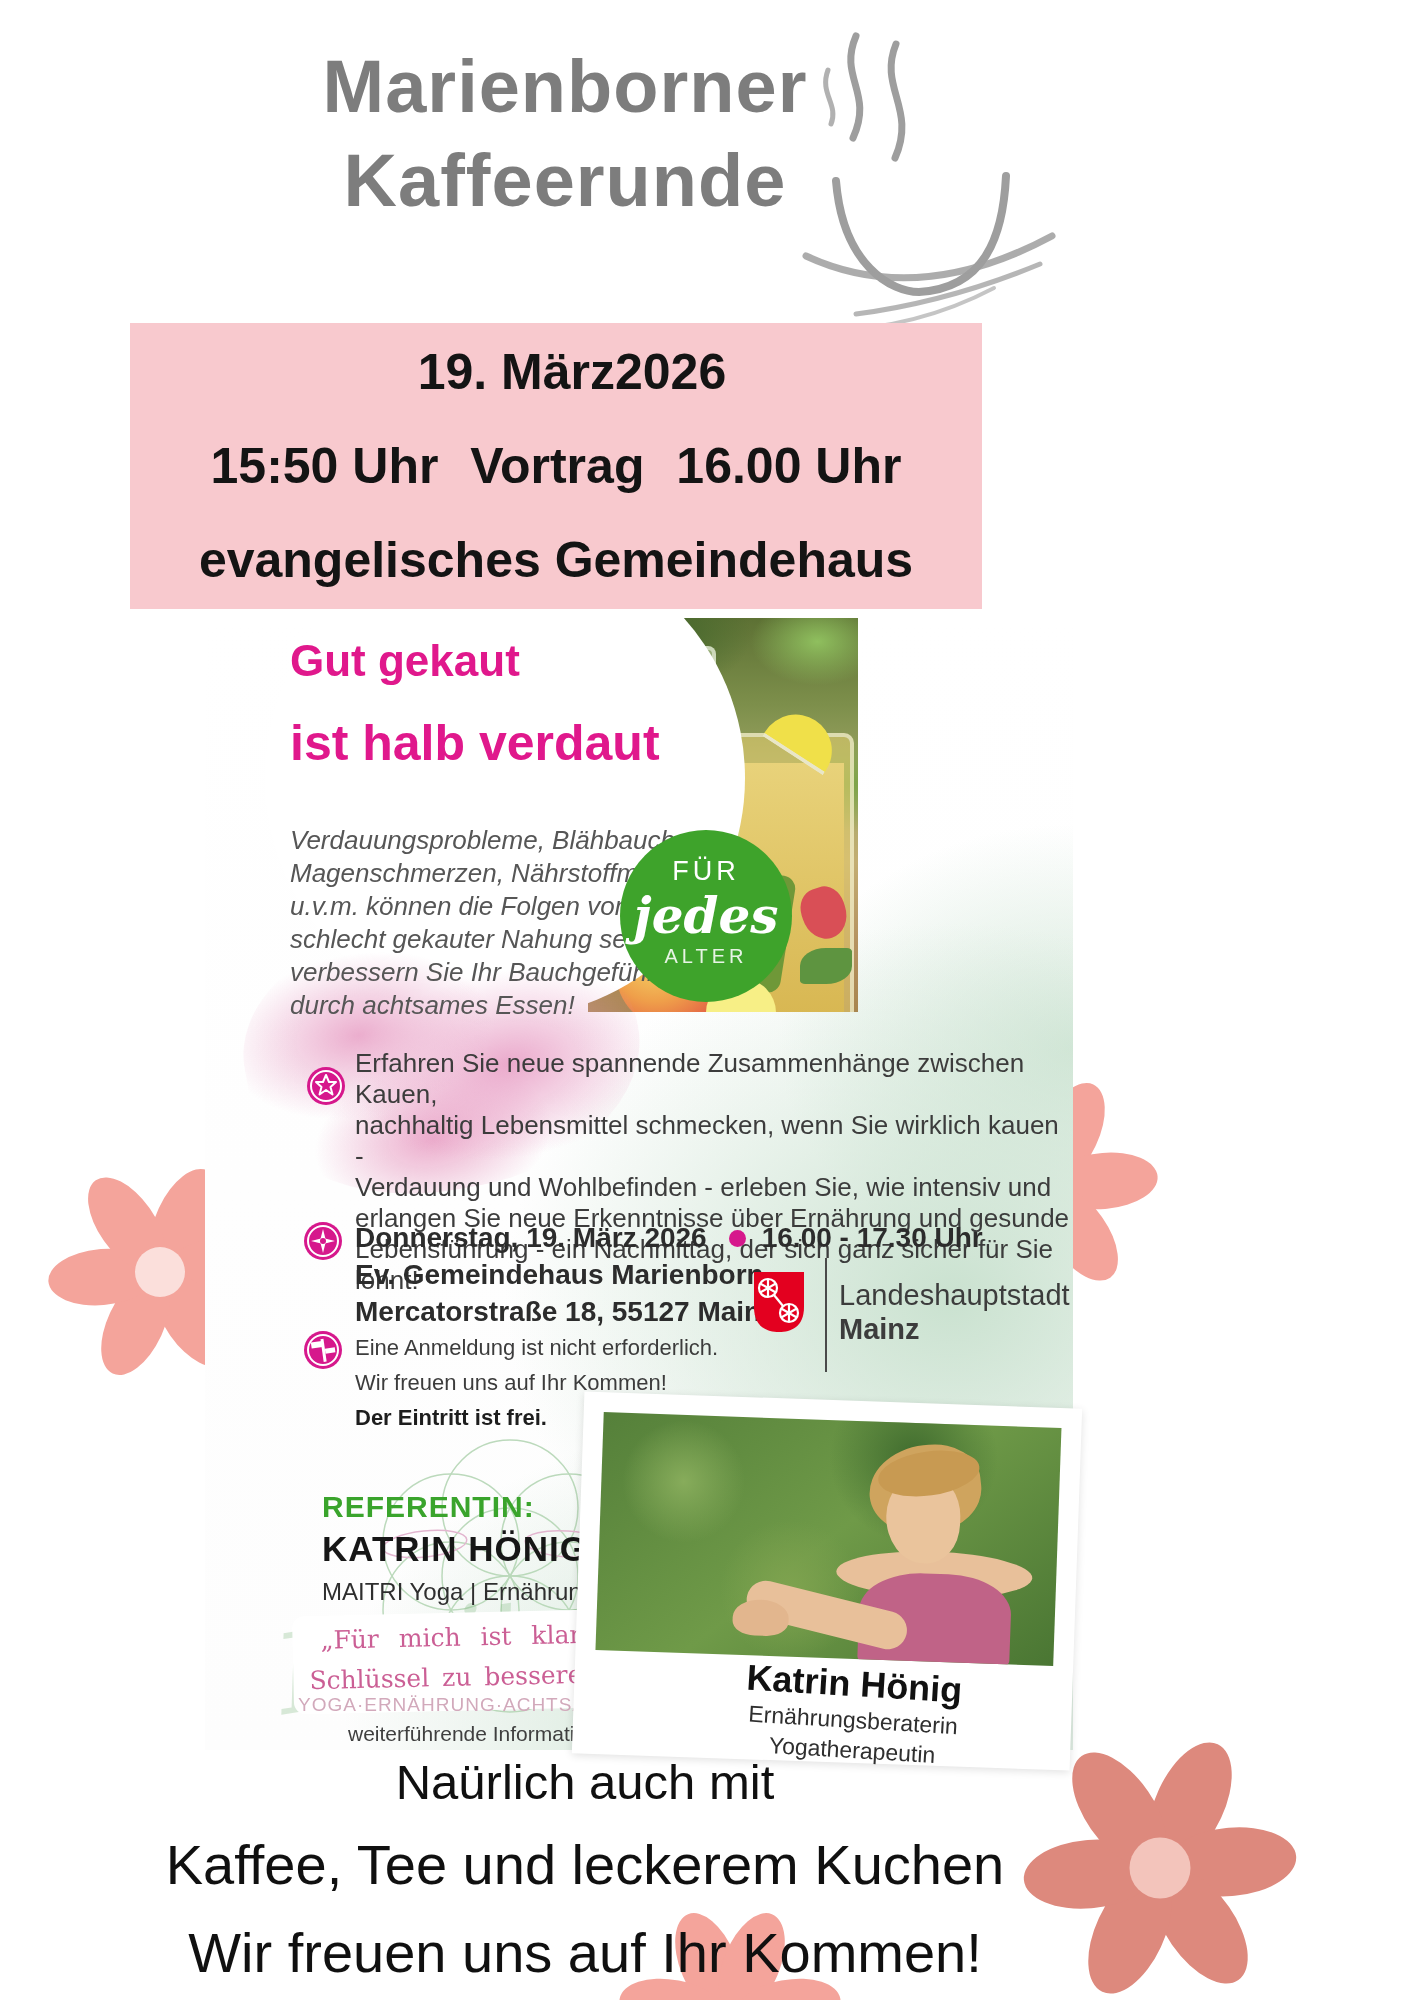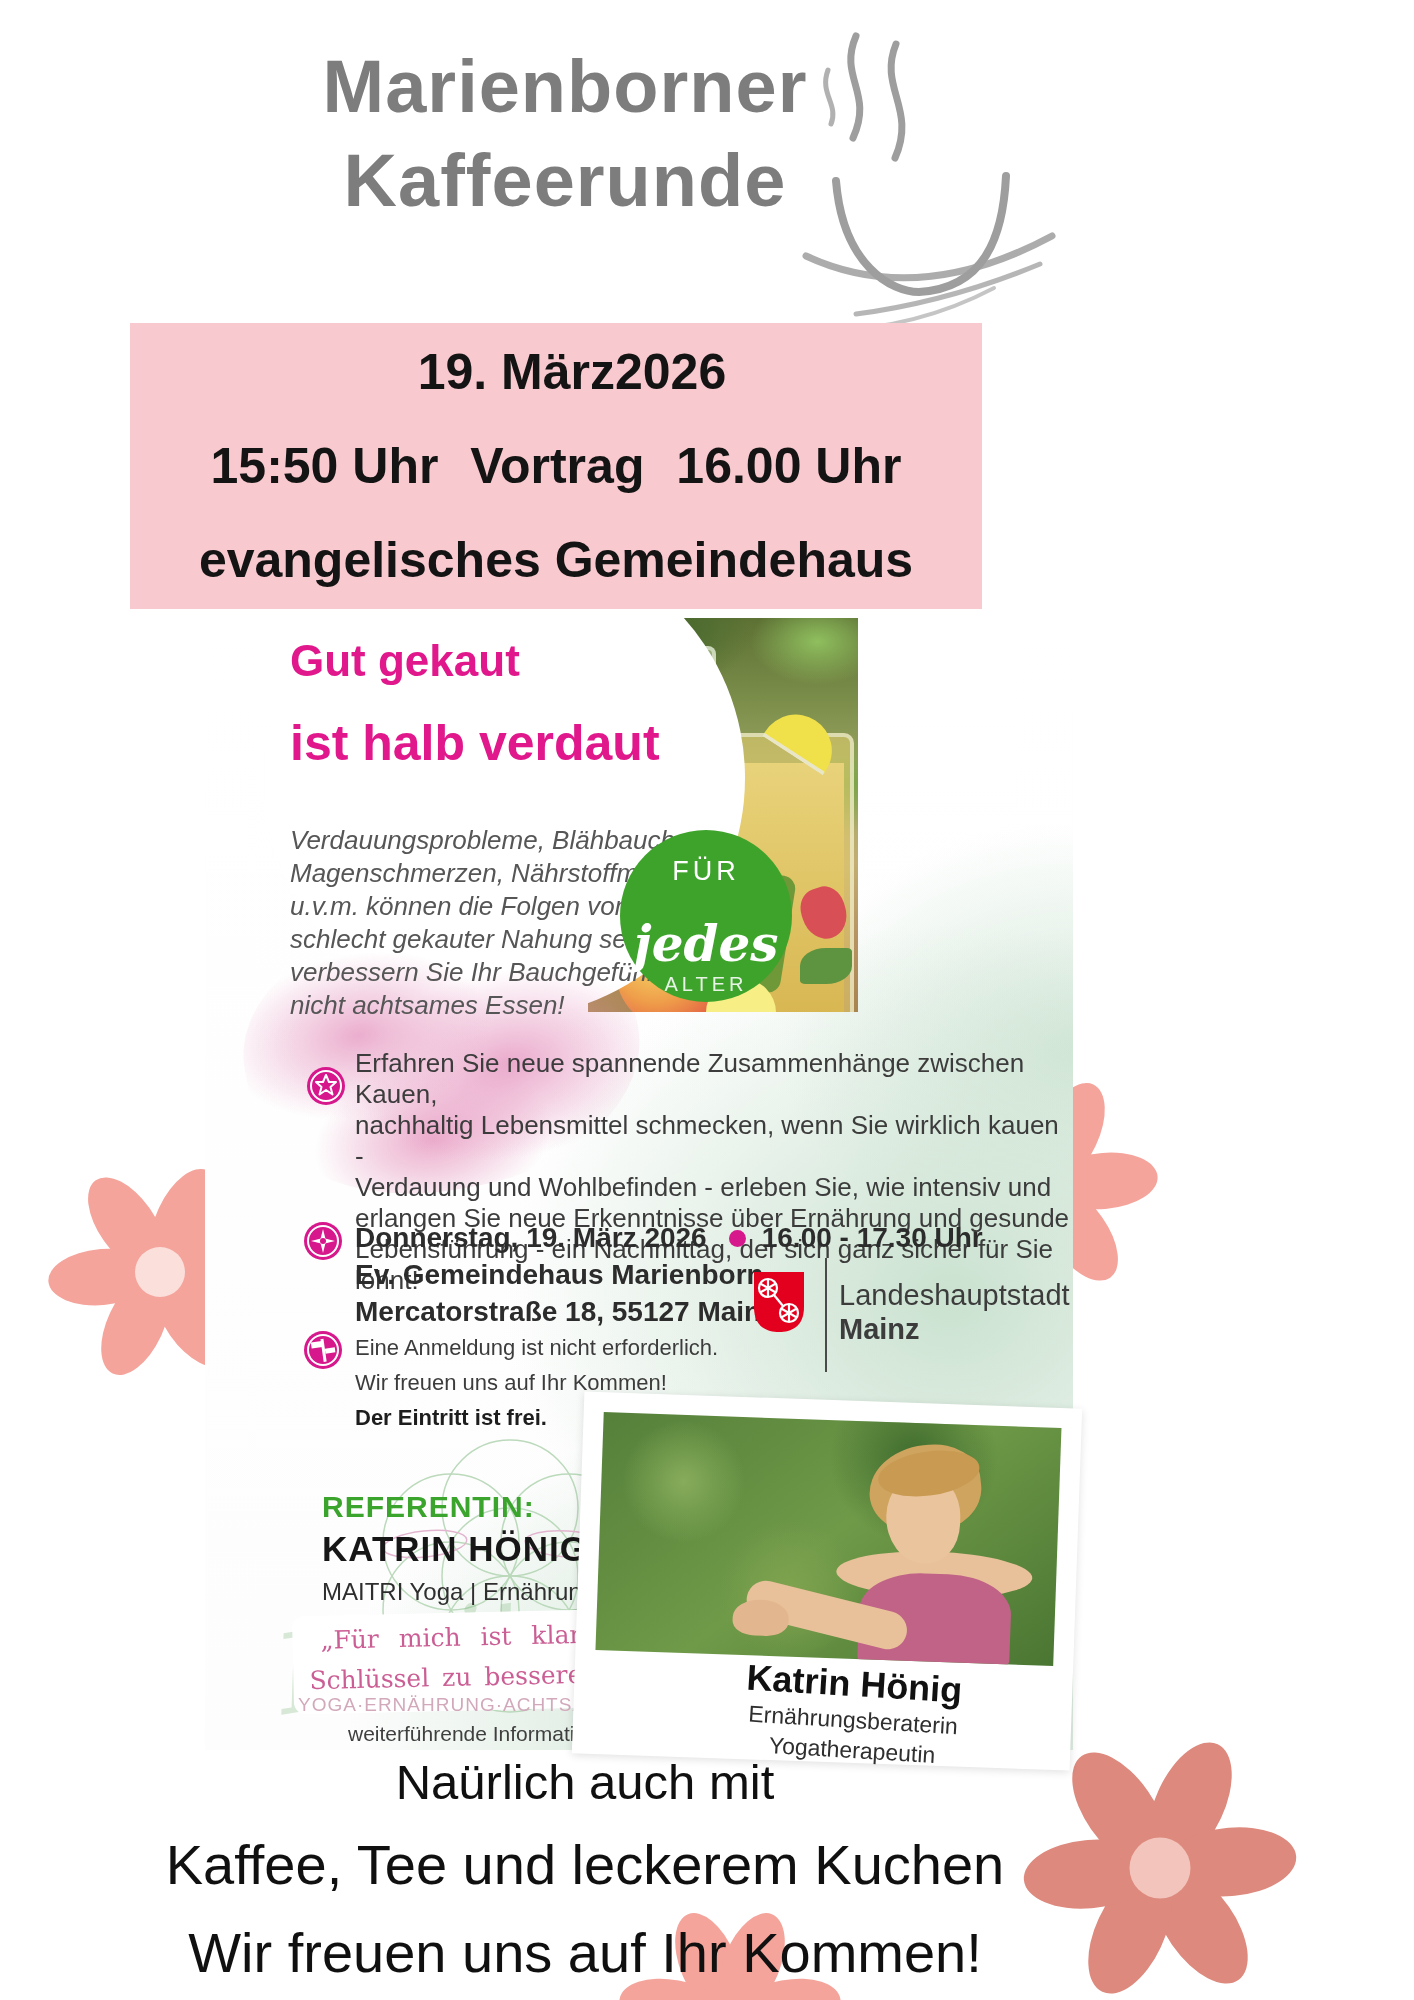--- a/index.html
+++ b/index.html
@@ -40,21 +40,21 @@
          color:#565656;z-index:2;}
   .brush{position:absolute;left:40px;top:300px;width:395px;height:272px;z-index:1;transform:rotate(-10deg);
      border-radius:45% 55% 50% 50%;
      background:
       radial-gradient(ellipse 45% 40% at 30% 38%, rgba(234,169,203,0.95), rgba(234,169,203,0) 75%),
       radial-gradient(ellipse 52% 46% at 66% 58%, rgba(232,160,198,0.9), rgba(232,160,198,0) 75%),
       radial-gradient(ellipse 42% 38% at 44% 80%, rgba(230,150,190,0.8), rgba(230,150,190,0) 72%);}
   .badge{position:absolute;left:415px;top:212px;width:172px;height:172px;border-radius:50%;
          background:#3ea32b;z-index:3;text-align:center;color:#fff;}
   .badge .b1{margin-top:26px;font-size:27px;letter-spacing:4px;font-weight:400;}
-  .badge .b2{font-size:50px;font-weight:700;font-style:italic;font-family:"DejaVu Serif",serif;line-height:58px;margin-top:28px;}
+  .badge .b2{font-size:50px;font-weight:700;font-style:italic;font-family:"DejaVu Serif",serif;line-height:58px;}
   .badge .b3{font-size:20px;letter-spacing:4px;color:rgba(255,255,255,0.88);}
 
   
   .drinks{position:absolute;left:383px;top:0;width:270px;height:394px;overflow:hidden;z-index:0;
     background:
       radial-gradient(ellipse 95px 62px at 85% 6%, #8fbf5e, rgba(0,0,0,0) 70%),
       radial-gradient(ellipse 125px 85px at 28% 4%, #44672c, rgba(0,0,0,0) 70%),
       radial-gradient(ellipse 100px 70px at 97% 42%, #7ba448, rgba(0,0,0,0) 70%),
       linear-gradient(180deg,#5d7134 0%,#7d8f4b 22%,#a3a868 42%,#c3ad72 62%,#b59260 82%,#a8854f 100%);}
   .photo-blob{position:absolute;left:60px;top:-80px;width:480px;height:480px;border-radius:50%;
@@ -226,21 +226,21 @@
     <div class="headline2">ist halb verdaut</div>
 
     <div class="brush"></div>
 
     <div class="intro">
       <div>Verdauungsprobleme, Blähbauch,</div>
       <div>Magenschmerzen, Nährstoffmangel</div>
       <div>u.v.m. können die Folgen von</div>
       <div>schlecht gekauter Nahung sein -</div>
       <div>verbessern Sie Ihr Bauchgefühl</div>
-      <div>nicht achtsames Essen!</div>
+      <div>durch achtsames Essen!</div>
     </div>
 
     <div class="badge">
       <div class="b1">FÜR</div>
       <div class="b2">jedes</div>
       <div class="b3">ALTER</div>
     </div>
 
     <svg class="ibadge" style="left:101px;top:448px;" viewBox="0 0 40 40">
       <circle cx="20" cy="20" r="19" fill="#d6188c"></circle>

